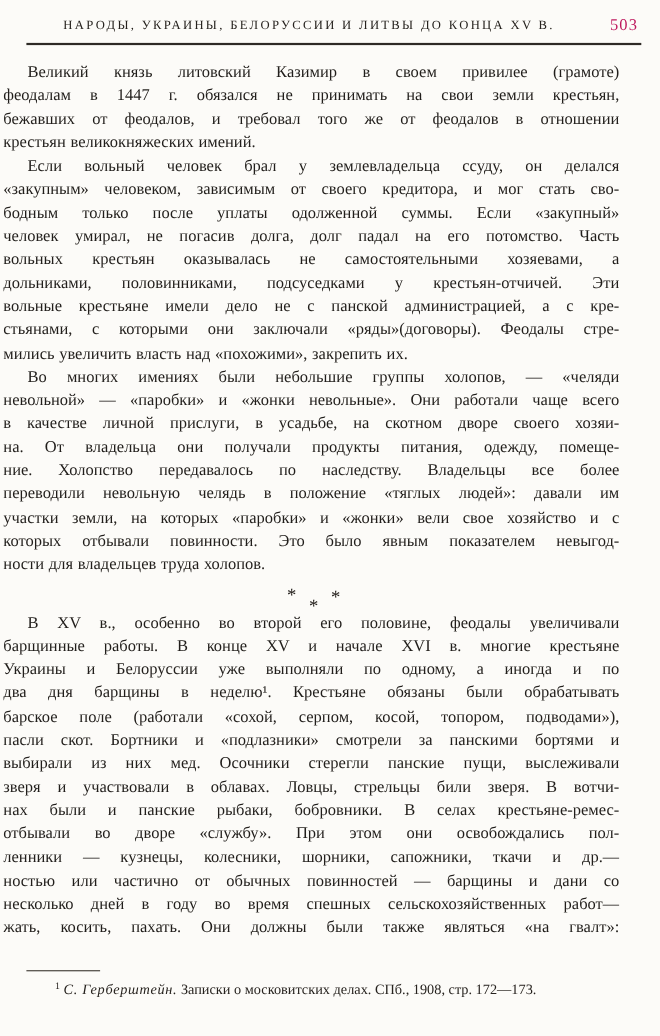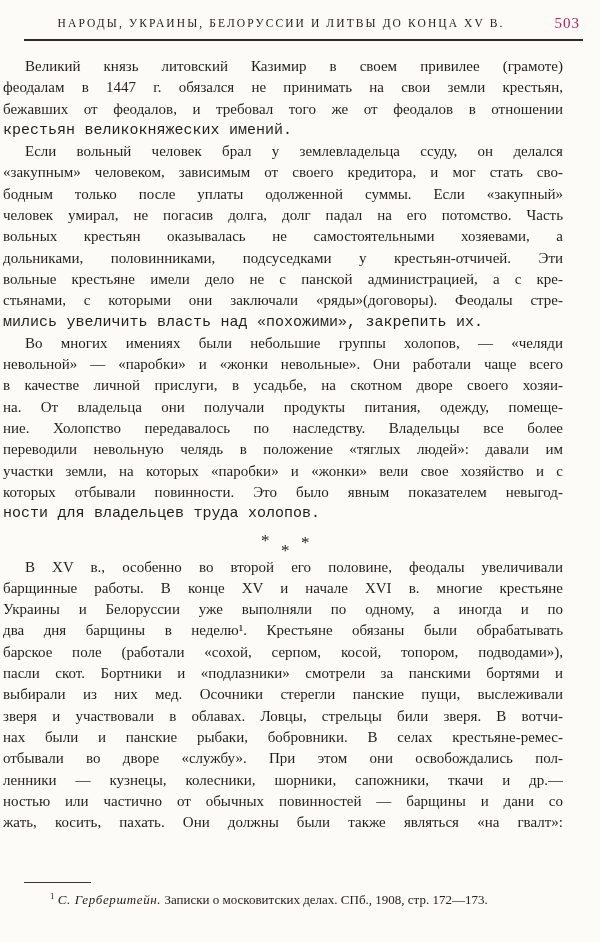--- a/index.html
+++ b/index.html
@@ -59,21 +59,21 @@
   }
   .para { margin: 0; padding: 0; }
   .line {
     height: 21.3px;
     overflow: hidden;
     text-align: justify;
     text-align-last: justify;
     word-spacing: 0.5px;
   }
   .line.indent { text-indent: 22px; }
-  .line.last { text-align-last: left; font-family: Liberation Mono, monospace; }
+  .line.last { text-align-last: left; }
   
   .divider {
     position: relative;
     height: 20px;
     margin: 7px 0 5px 0;
   }
   .divider .ast {
     position: absolute;
     top: 0;
     font-size: 17px;
@@ -167,20 +167,21 @@
       <div class="line">Украины и Белоруссии уже выполняли по одному, а иногда и по</div>
       <div class="line">два дня барщины в неделю¹. Крестьяне обязаны были обрабатывать</div>
       <div class="line">барское поле (работали «сохой, серпом, косой, топором, подводами»),</div>
       <div class="line">пасли скот. Бортники и «подлазники» смотрели за панскими бортями и</div>
       <div class="line">выбирали из них мед. Осочники стерегли панские пущи, выслеживали</div>
       <div class="line">зверя и участвовали в облавах. Ловцы, стрельцы били зверя. В вотчи-</div>
       <div class="line">нах были и панские рыбаки, бобровники. В селах крестьяне-ремес-</div>
       <div class="line">отбывали во дворе «службу». При этом они освобождались пол-</div>
       <div class="line">ленники — кузнецы, колесники, шорники, сапожники, ткачи и др.—</div>
       <div class="line">ностью или частично от обычных повинностей — барщины и дани со</div>
+      <div class="line">несколько дней в году во время спешных сельскохозяйственных работ—</div>
       <div class="line">жать, косить, пахать. Они должны были также являться «на гвалт»:</div>
     </div>
 
   </div>
 
   <div class="footnote">
     <div class="footnote-rule"></div>
     <div class="footnote-line">
       <sup>1</sup>
       <span class="footnote-author">С. Герберштейн.</span>

